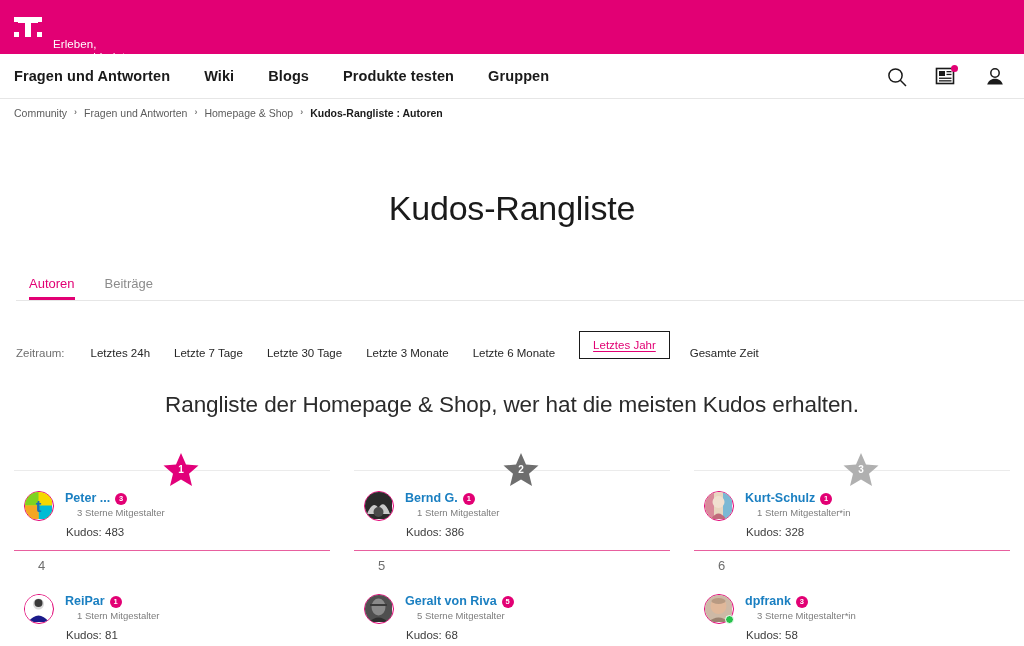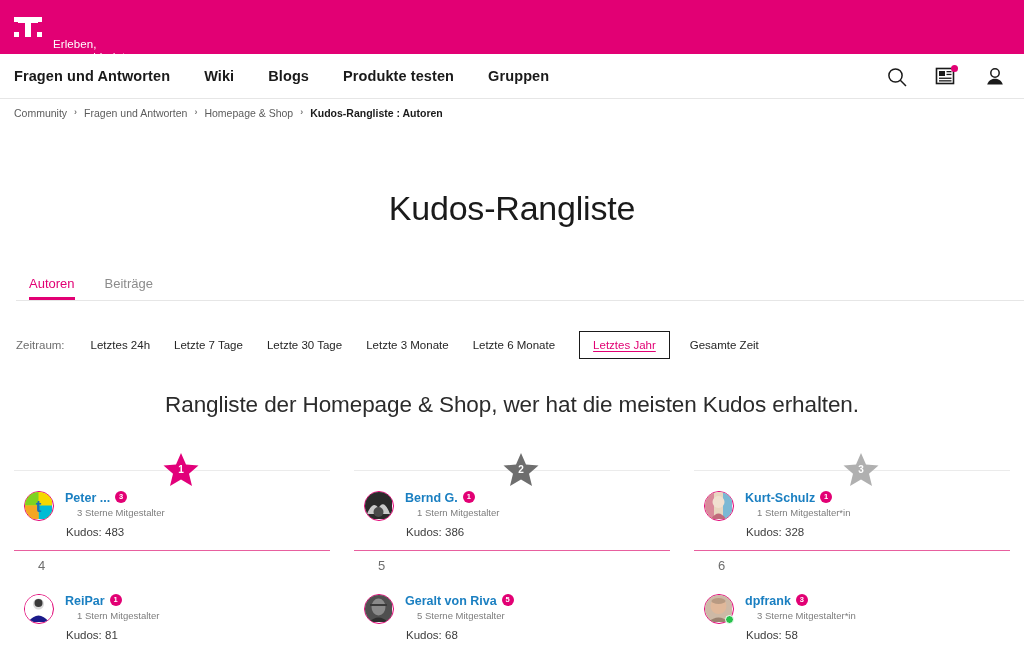--- a/index.html
+++ b/index.html
@@ -173,21 +173,21 @@
   .tab.active::after {
     content: "";
     position: absolute;
     left: 13px; right: 18px; bottom: 0;
     height: 3px; background: #e20074;
   }
 
   
   .filters {
     display: flex;
-    align-items: center;
+    align-items: flex-end;
     margin: 30px 0 0 16px;
     gap: 0;
   }
   .filters .flabel {
     font-size: 11.5px;
     color: #6e6e6e;
     padding-right: 26px;
     white-space: nowrap;
   }
   .filters .fitem {
@@ -290,21 +290,21 @@
   .online {
     position: absolute;
     right: -1px; bottom: -1px;
     width: 9px; height: 9px;
     border-radius: 50%;
     background: #27c24c;
     border: 1.5px solid #fff;
   }
   .uinfo { padding-top: 0px; }
   .uname-row {
-    display: flex; align-items: flex-start; gap: 5px;
+    display: flex; align-items: flex-end; gap: 5px;
   }
   .uname {
     font-size: 12.5px;
     font-weight: bold;
     color: #1a7fc1;
     text-decoration: none;
     white-space: nowrap;
   }
   .rankbadge {
     width: 12px; height: 12px;

